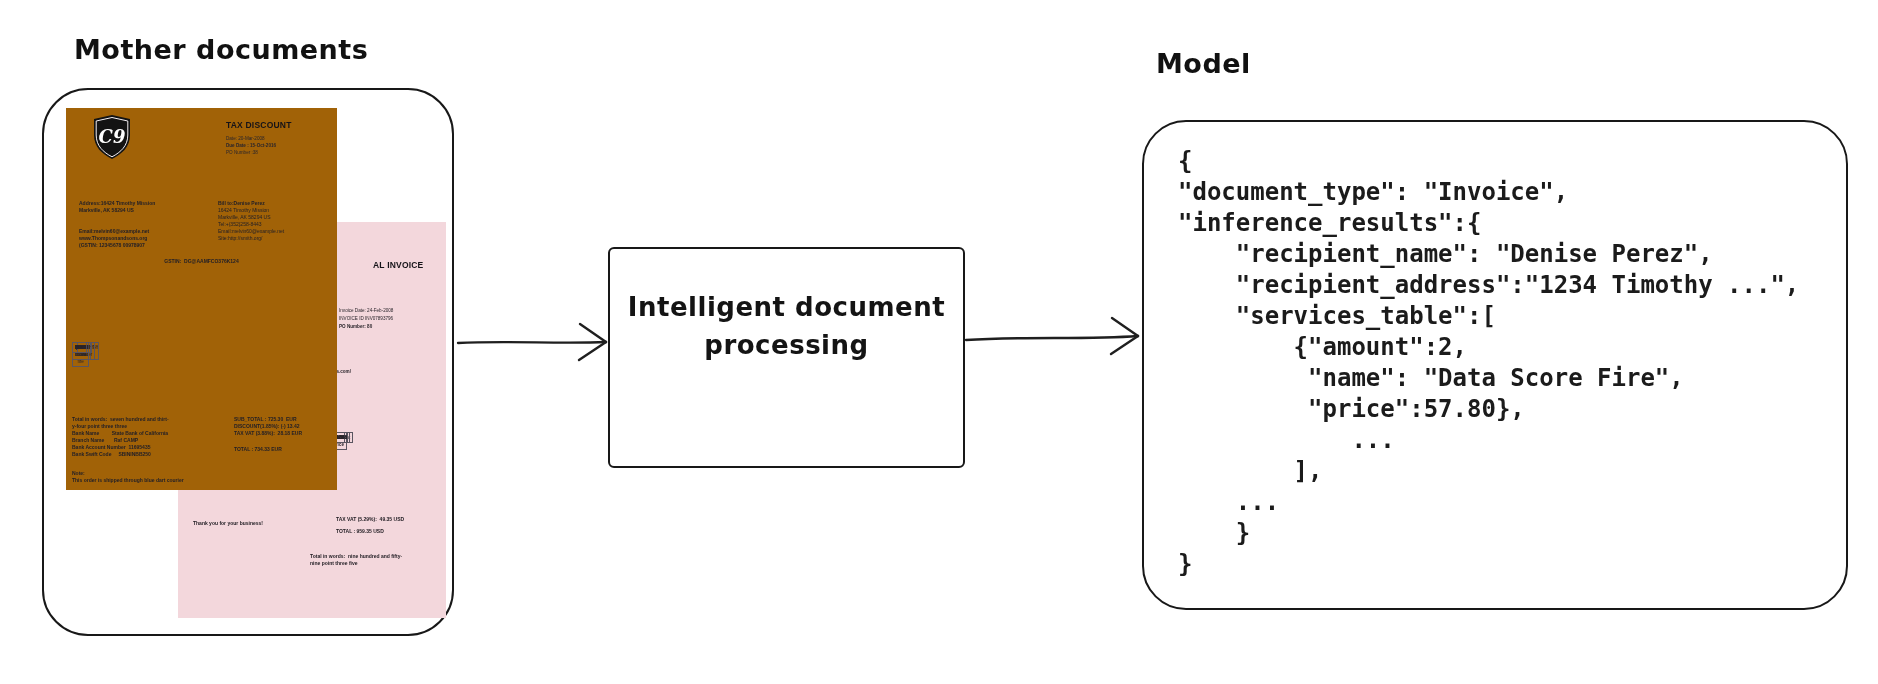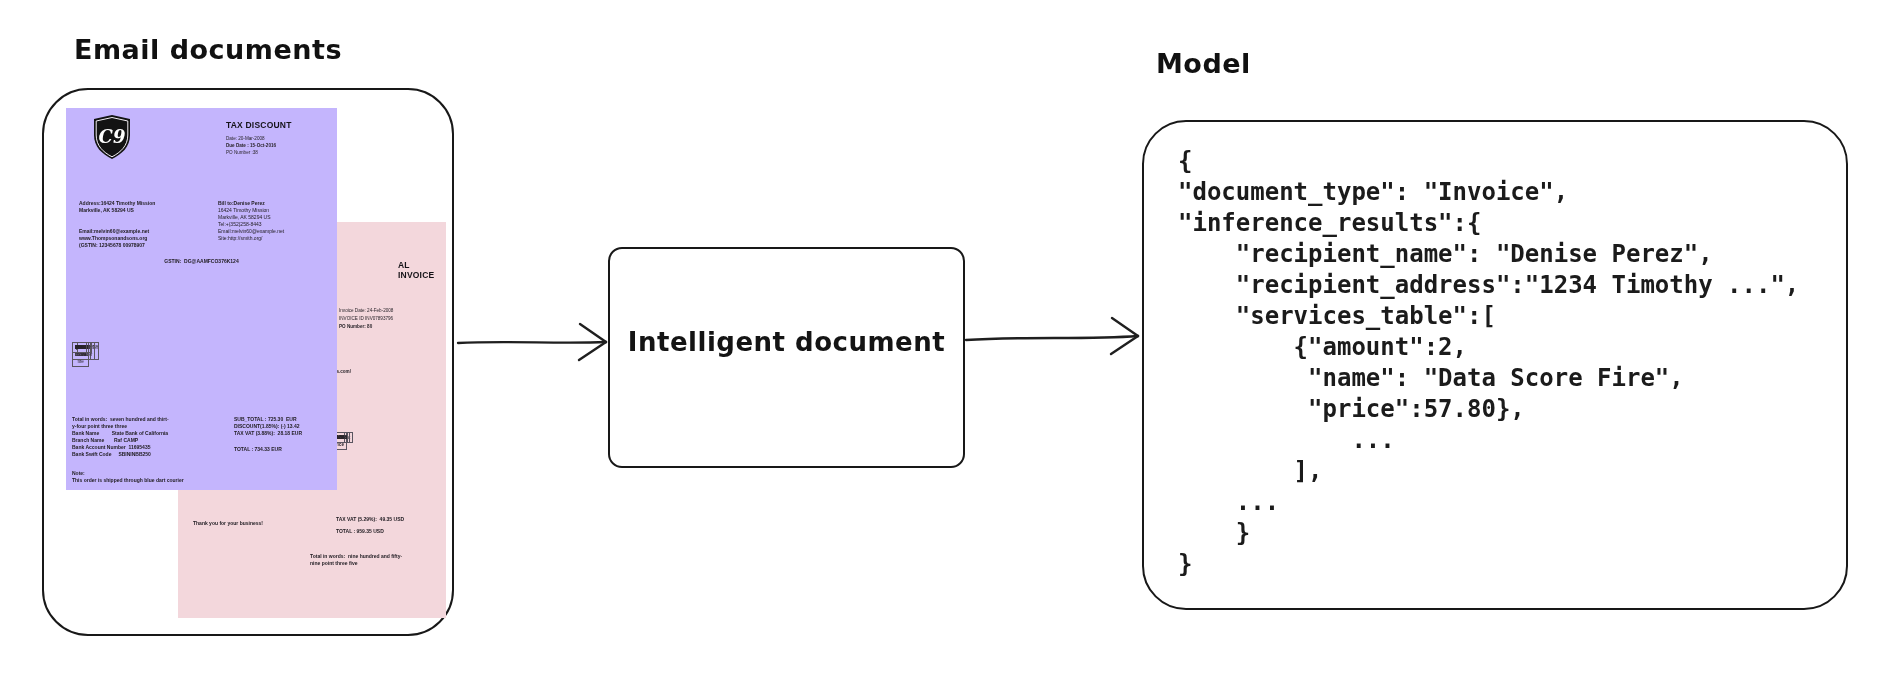--- a/index.html
+++ b/index.html
@@ -6,47 +6,47 @@
   body{width:1878px;height:684px;position:relative;overflow:hidden;
        font-family:"Liberation Sans",sans-serif;color:#1a1a1a;}
   .abs{position:absolute;}
   .hand{font-family:"DejaVu Sans",sans-serif;font-weight:600;letter-spacing:.5px;}
   .big-label{font-size:27px;color:#111;}
   .roundbox{position:absolute;border:2.5px solid #181818;border-radius:46px;background:#fff;box-sizing:border-box;}
   .arrow{position:absolute;overflow:visible;}
   .arrow path{fill:none;stroke:#1f1f1f;stroke-width:2.4;stroke-linecap:round;stroke-linejoin:round;}
   
   .doc{position:absolute;box-sizing:border-box;}
-  .doc-gray{background:#c4b5fd;z-index:3;}
+  .doc-gray{background:#a16207;z-index:3;}
   .doc-pink{background:#f3d7dc;z-index:2;}
   .doc *{position:absolute;box-sizing:border-box;}
   .t5{font-size:5px;line-height:6.5px;color:#242026;}
   .t45{font-size:4.6px;line-height:6px;color:#2a252b;}
   .b{font-weight:bold;}
   .pre{white-space:pre;}
   .doc-title{font-size:8.5px;font-weight:bold;color:#151318;letter-spacing:.2px;}
   table.inv{border-collapse:collapse;position:absolute;}
   table.inv td,table.inv th{border:1px solid #5a5560;font-size:4.6px;line-height:7px;
      font-weight:normal;text-align:center;padding:1px 2px;color:#2a252b;}
   table.inv th{font-weight:bold;}
   
   .proc-line{position:relative;text-align:center;font-size:26px;color:#141414;line-height:38px;}
   .json-line{position:relative;white-space:pre;font-family:"DejaVu Sans Mono",monospace;
      font-weight:bold;font-size:24px;line-height:31px;color:#1b1b1b;}
 </style>
 </head>
 <body>
 
-<div class="abs hand big-label" style="left:74px;top:34px;">Email documents</div>
+<div class="abs hand big-label" style="left:74px;top:34px;">Mother documents</div>
 <div class="abs hand big-label" style="left:1156px;top:48px;">Model</div>
 
 <div class="roundbox" style="left:42px;top:88px;width:412px;height:548px;z-index:1;"></div>
 
 <div class="doc doc-pink" style="left:178px;top:222px;width:268px;height:396px;">
-  <div class="doc-title" style="left:176px;top:38px;padding-left:44px;">AL INVOICE</div>
+  <div class="doc-title" style="left:151px;top:38px;padding-left:44px;">AL INVOICE</div>
 
   <div class="t45" style="left:161px;top:86px;">Invoice Date: 24-Feb-2008</div>
   <div class="t45" style="left:161px;top:94px;">INVOICE ID INV07893796</div>
   <div class="t45 b" style="left:161px;top:102px;">PO Number: 80</div>
 
   <div class="t45 b" style="left:152px;top:140px;">org</div>
   <div class="t45 b" style="left:152px;top:147px;">cies.com/</div>
 
   <table class="inv" style="left:152px;top:210px;width:92px;">
     <tbody>
@@ -165,22 +165,23 @@
   <div class="t5 b pre" style="left:168px;top:322px;">TAX VAT (3.88%):  28.18 EUR</div>
   <div class="t5 b pre" style="left:168px;top:338px;">TOTAL : 734.33 EUR</div>
 </div>
 
 <svg class="arrow" style="left:456px;top:311px;z-index:4;" width="156" height="64" viewBox="0 0 156 64">
   <path d="M2 32 C 50 29.5, 104 33, 150 31"></path>
   <path d="M124 13 L150 31"></path>
   <path d="M123 49 L150 31"></path>
 </svg>
 
-<div class="roundbox" style="left:608px;top:247px;width:357px;height:221px;border-radius:14px;padding-top:74px;">
+<div class="roundbox" style="left:608px;top:247px;width:357px;height:221px;border-radius:6px;padding-top:39px;">
   <div class="hand proc-line">Intelligent document</div>
+  <div class="hand proc-line">processing</div>
 </div>
 
 <svg class="arrow" style="left:964px;top:306px;z-index:4;" width="180" height="64" viewBox="0 0 180 64">
   <path d="M2 34 C 60 30, 122 34, 174 30"></path>
   <path d="M148 12 L174 30"></path>
   <path d="M147 48 L174 30"></path>
 </svg>
 
 <div class="roundbox" style="left:1142px;top:120px;width:706px;height:490px;border-radius:44px;padding:24px 0 0 34px;">
   <div class="json-line">{</div>

